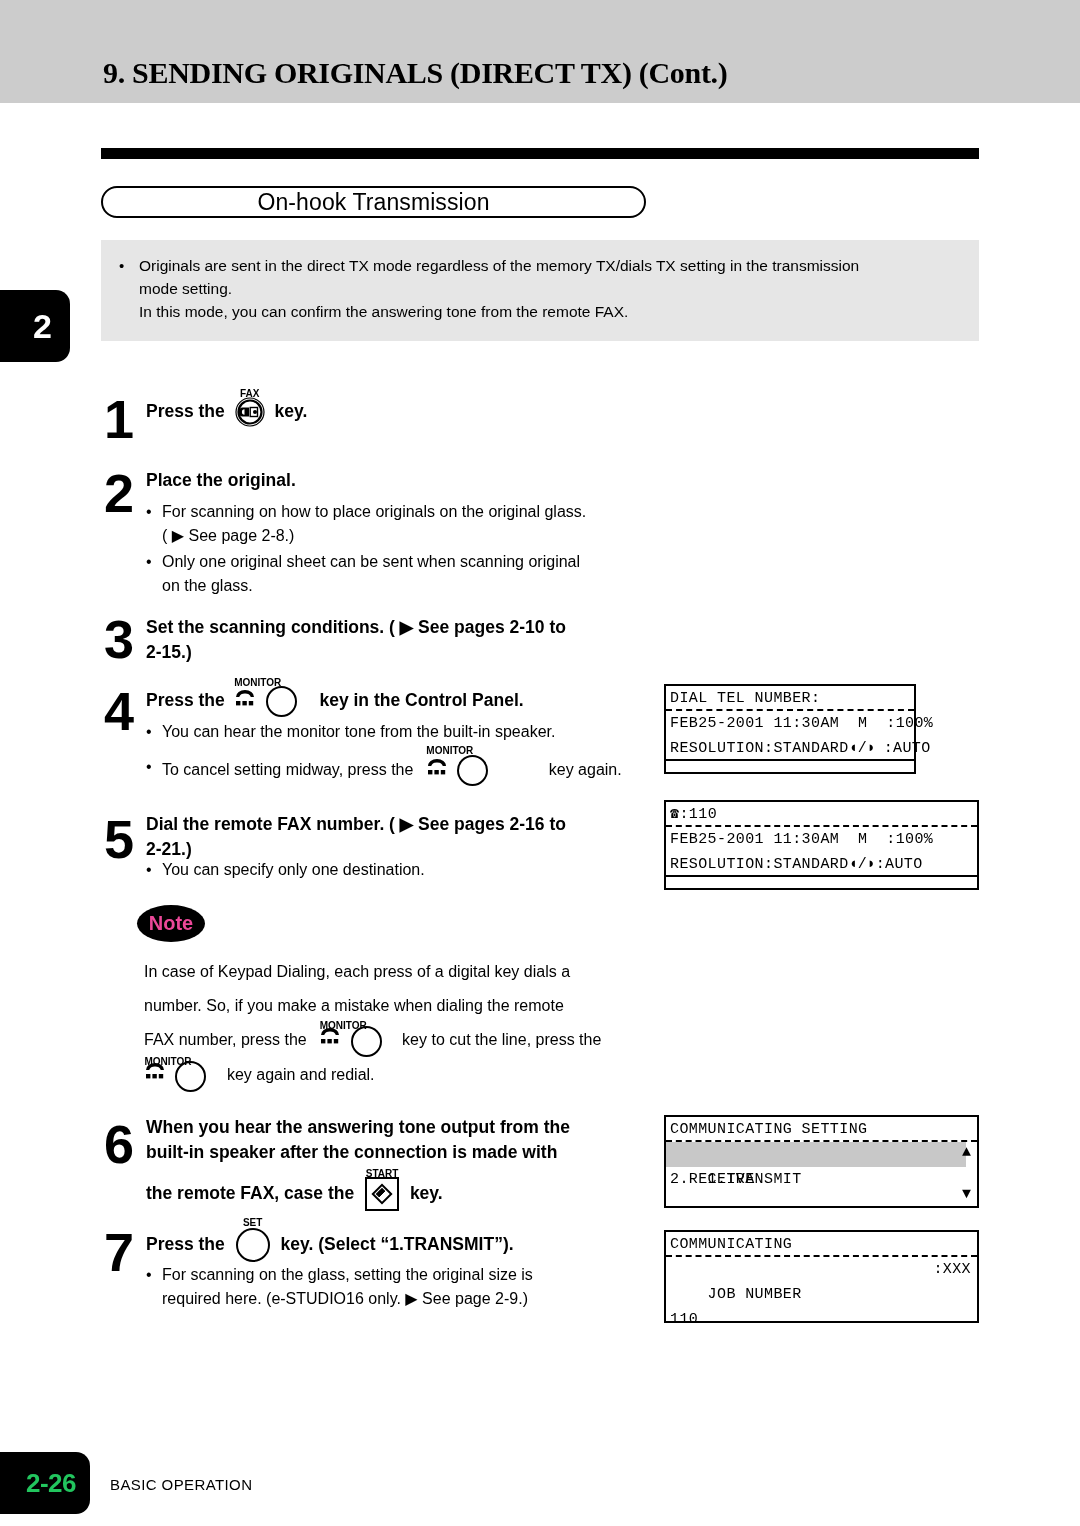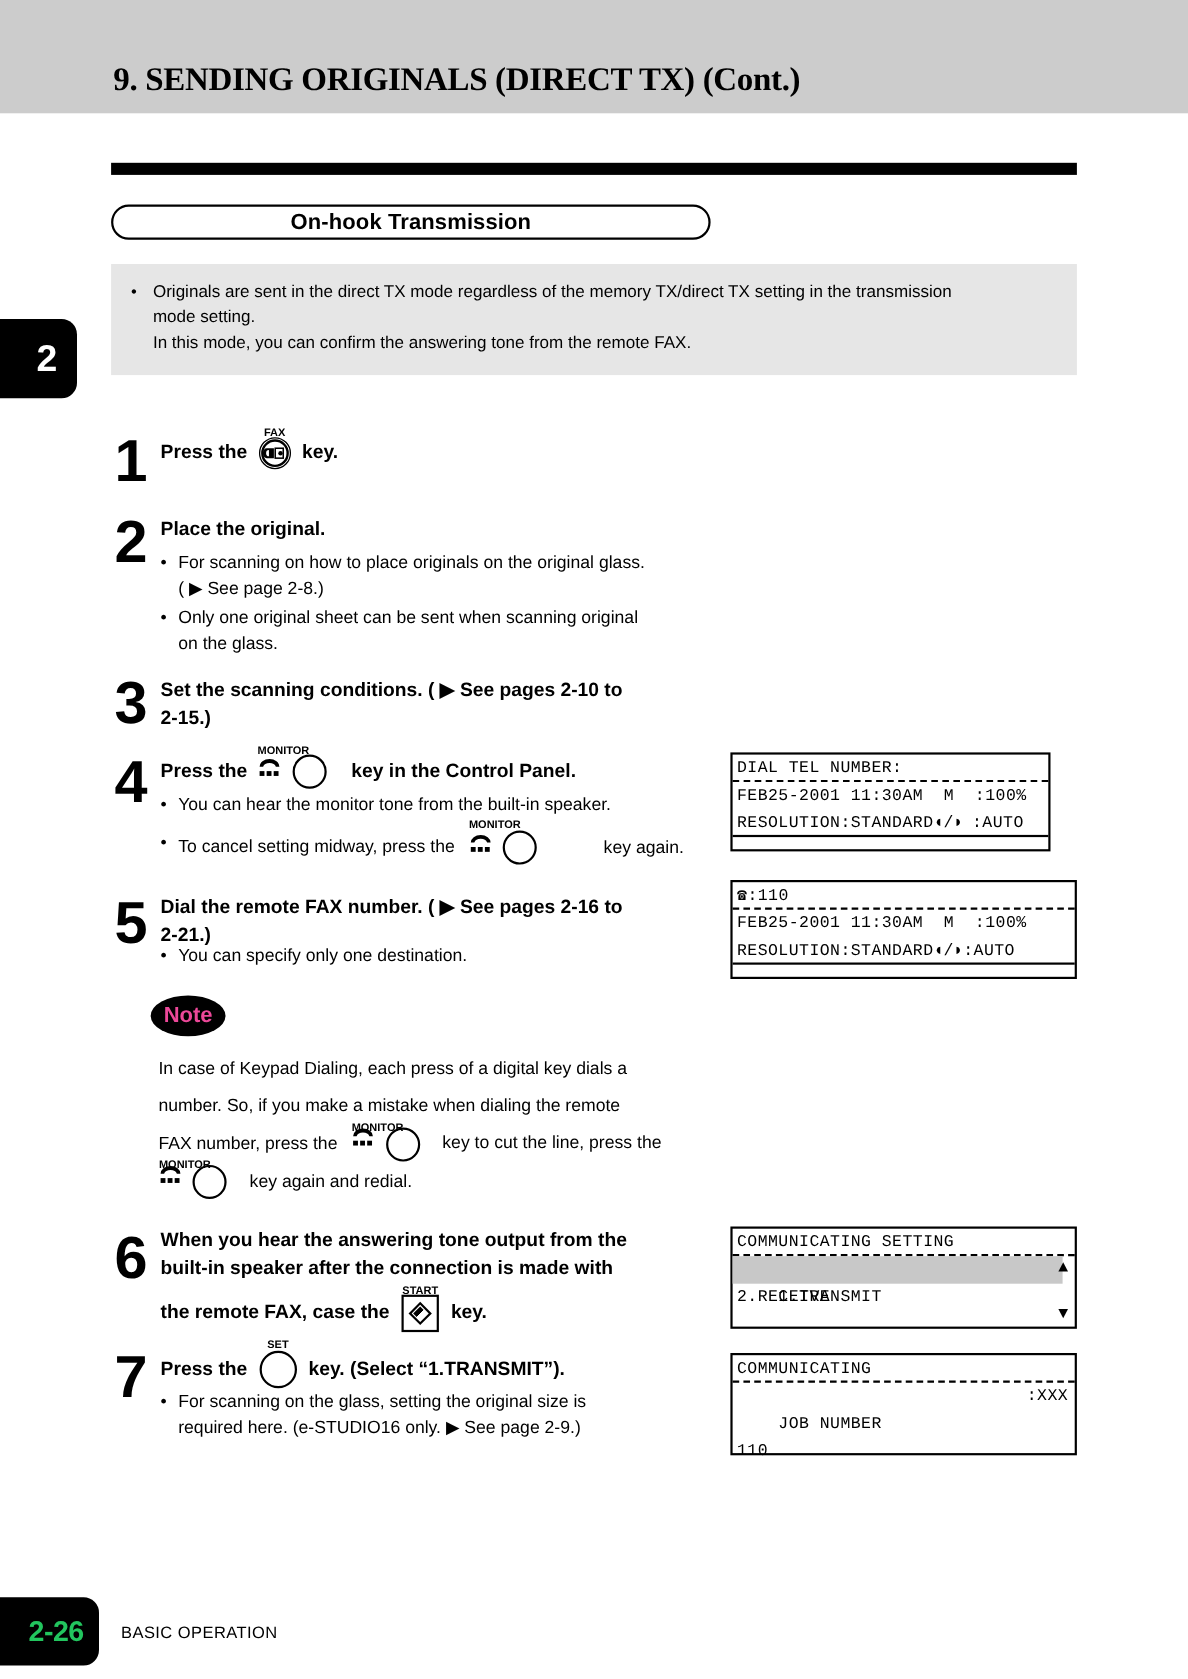--- a/index.html
+++ b/index.html
@@ -38,21 +38,21 @@
     position:absolute;left:101px;top:148px;width:878px;height:11px;background:#000;
   }
 
   
   .sec-pill{
     position:absolute;left:101px;top:186px;width:545px;height:32px;
     border:2.5px solid #000;border-radius:18px;
     box-sizing:border-box;background:#fff;
     display:flex;align-items:center;justify-content:center;
   }
-  .sec-pill span{font-size:20px;font-weight:bold;letter-spacing:0.1px;}
+  .sec-pill span{font-size:23px;font-weight:normal;letter-spacing:0.1px;}
 
   
   .grey-box{
     position:absolute;left:101px;top:240px;width:878px;height:101px;
     background:#e6e6e6;
   }
   .grey-box .bullet-row{
     position:absolute;left:18px;top:14px;width:848px;
     font-size:15.5px;line-height:23px;
   }
@@ -148,21 +148,21 @@
 
 <div class="rule"></div>
 
 <div class="sec-pill">
   <span>On-hook Transmission</span>
 </div>
 
 <div class="grey-box">
   <div class="bullet-row">
     <span class="bdot">•</span>
-    <span class="btext">Originals are sent in the direct TX mode regardless of the memory TX/direct TX setting in the transmission</span>
+    <span class="btext">Originals are sent in the direct TX mode regardless of the memory TX/dials TX setting in the transmission</span>
     <span class="btext">mode setting.</span>
     <span class="btext">In this mode, you can confirm the answering tone from the remote FAX.</span>
   </div>
 </div>
 
 <div class="stepnum" style="left:104px;top:392px;">1</div>
 <div class="steptxt" style="left:146px;top:396px;">
   <span>Press the</span>
   <span class="keywrap" style="margin:0 4px;">
     <span style="position:absolute;left:50%;top:-15px;transform:translateX(-50%);font-size:10px;font-weight:bold;">FAX</span>
@@ -311,21 +311,21 @@
     <span class="circlebtn" style="width:30px;height:30px;"></span>
   </span>
   <span>key. (Select “1.TRANSMIT”).</span>
 </div>
 <div class="subtxt" style="left:146px;top:1263px;width:510px;">
   <span class="bdot">•</span>
   <span class="btext">For scanning on the glass, setting the original size is</span>
   <span class="btext">required here. (e-STUDIO16 only. ▶ See page 2-9.)</span>
 </div>
 
-<div class="lcd" style="left:664px;top:684px;width:291px;height:90px;">
+<div class="lcd" style="left:664px;top:684px;width:252px;height:90px;">
   <div class="row dashed">DIAL TEL NUMBER:</div>
   <div class="row">FEB25-2001 11:30AM  M  :100%</div>
   <div class="row solid"><span>RESOLUTION:STANDARD</span><span class="contrast">◖/◗</span><span style="margin-left:8px;">:AUTO</span></div>
   <div class="row"></div>
 </div>
 
 <div class="lcd" style="left:664px;top:800px;width:315px;height:90px;">
   <div class="row dashed"><span class="phoneicon">☎</span><span>:110</span></div>
   <div class="row">FEB25-2001 11:30AM  M  :100%</div>
   <div class="row solid"><span>RESOLUTION:STANDARD</span><span class="contrast">◖/◗</span><span>:AUTO</span></div>

